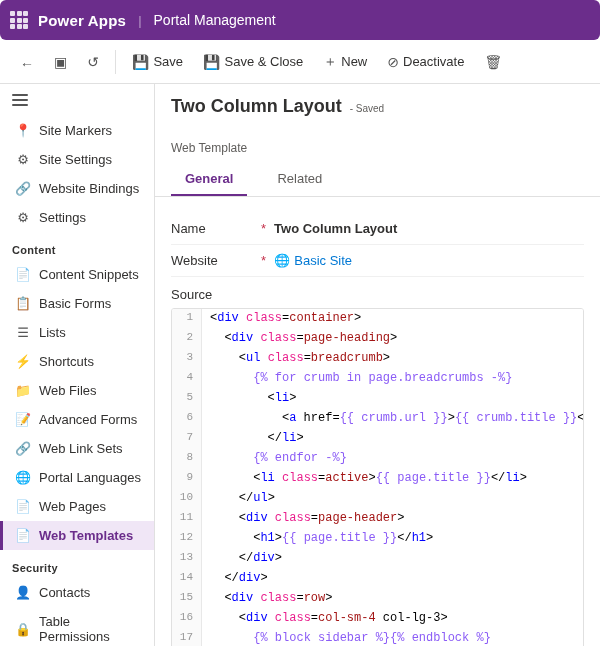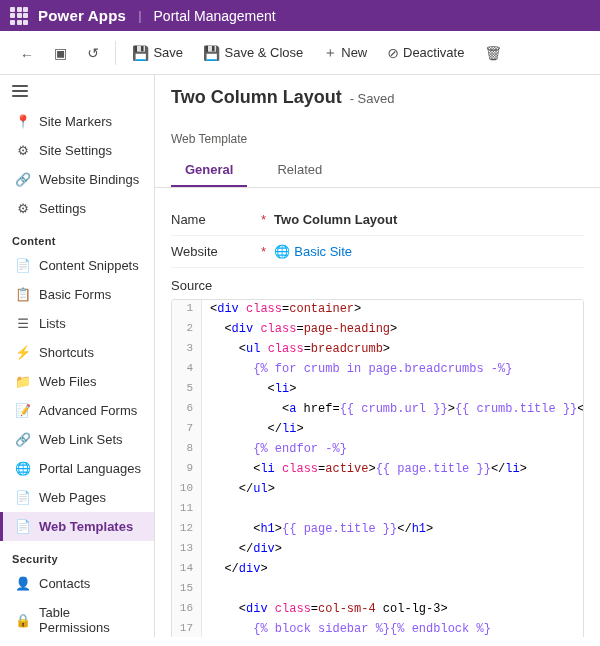--- a/index.html
+++ b/index.html
@@ -4,23 +4,24 @@
   <style>
     * { box-sizing: border-box; margin: 0; padding: 0; }
     body { font-family: 'Segoe UI', sans-serif; font-size: 13px; background: #fff; overflow: hidden; }
 
     
     .topbar {
       display: flex;
       align-items: center;
       background: #6b2d8b;
       color: #fff;
-      height: 31px;
+      height: 40px;
       padding: 0 10px;
       gap: 10px;
+      border-radius: 6px;
     }
     .topbar-grid-icon { width: 18px; height: 18px; display: grid; grid-template-columns: repeat(3,5px); grid-template-rows: repeat(3,5px); gap: 1.5px; }
     .topbar-grid-icon span { background: rgba(255,255,255,0.85); border-radius: 1px; }
     .topbar-app-name { font-size: 15px; font-weight: 600; letter-spacing: 0.2px; }
     .topbar-sep { color: rgba(255,255,255,0.5); margin: 0 2px; }
     .topbar-portal { font-size: 14px; font-weight: 400; }
 
     
     .toolbar {
       display: flex;
@@ -81,21 +82,21 @@
     .hamburger-lines { display: flex; flex-direction: column; gap: 3px; }
     .hamburger-lines span { display: block; width: 16px; height: 2px; background: #555; border-radius: 1px; }
 
     
     .main { flex: 1; overflow-y: auto; padding: 0; }
 
     
     .page-header { padding: 12px 16px 0 16px; border-bottom: 1px solid #e0e0e0; }
     .page-title-row { display: flex; align-items: baseline; gap: 8px; margin-bottom: 2px; }
     .page-title { font-size: 18px; font-weight: 600; color: #323130; }
-    .page-saved { font-size: 13px; color: #605e5c; }
+    .page-saved { font-size: 10px; color: #605e5c; }
     .page-subtitle { font-size: 12px; color: #605e5c; margin-bottom: 8px; margin-top: 24px; }
     .page-tabs { display: flex; gap: 16px; }
     .page-tab {
       padding: 8px 14px; cursor: pointer; font-size: 13px; color: #605e5c;
       border-bottom: 2px solid transparent;
     }
     .page-tab.active { color: #6b2d8b; border-bottom: 2px solid #6b2d8b; font-weight: 600; }
 
     
     .form-area { padding: 16px 16px 0 16px; }
@@ -342,35 +343,37 @@
           <div class="code-line">
             <span class="line-num">9</span>
             <span class="line-code">      &lt;<span class="kw-tag">li</span> <span class="kw-attr">class</span>=<span class="kw-val">active</span>&gt;<span class="kw-tmpl">{{ page.title }}</span>&lt;/<span class="kw-tag">li</span>&gt;</span>
           </div>
           <div class="code-line">
             <span class="line-num">10</span>
             <span class="line-code">    &lt;/<span class="kw-tag">ul</span>&gt;</span>
           </div>
           <div class="code-line">
             <span class="line-num">11</span>
+            <span class="line-code">    &lt;<span class="kw-tag">div</span> <span class="kw-attr">class</span>=<span class="kw-val">page-header</span>&gt;</span>
           </div>
           <div class="code-line">
             <span class="line-num">12</span>
             <span class="line-code">      &lt;<span class="kw-tag">h1</span>&gt;<span class="kw-tmpl">{{ page.title }}</span>&lt;/<span class="kw-tag">h1</span>&gt;</span>
           </div>
           <div class="code-line">
             <span class="line-num">13</span>
             <span class="line-code">    &lt;/<span class="kw-tag">div</span>&gt;</span>
           </div>
           <div class="code-line">
             <span class="line-num">14</span>
             <span class="line-code">  &lt;/<span class="kw-tag">div</span>&gt;</span>
           </div>
           <div class="code-line">
             <span class="line-num">15</span>
+            <span class="line-code">  &lt;<span class="kw-tag">div</span> <span class="kw-attr">class</span>=<span class="kw-val">row</span>&gt;</span>
           </div>
           <div class="code-line">
             <span class="line-num">16</span>
             <span class="line-code">    &lt;<span class="kw-tag">div</span> <span class="kw-attr">class</span>=<span class="kw-val">col-sm-4</span> col-lg-3&gt;</span>
           </div>
           <div class="code-line">
             <span class="line-num">17</span>
             <span class="line-code">      <span class="kw-tmpl">{% block sidebar %}</span><span class="kw-tmpl">{% endblock %}</span></span>
           </div>
           <div class="code-line">

